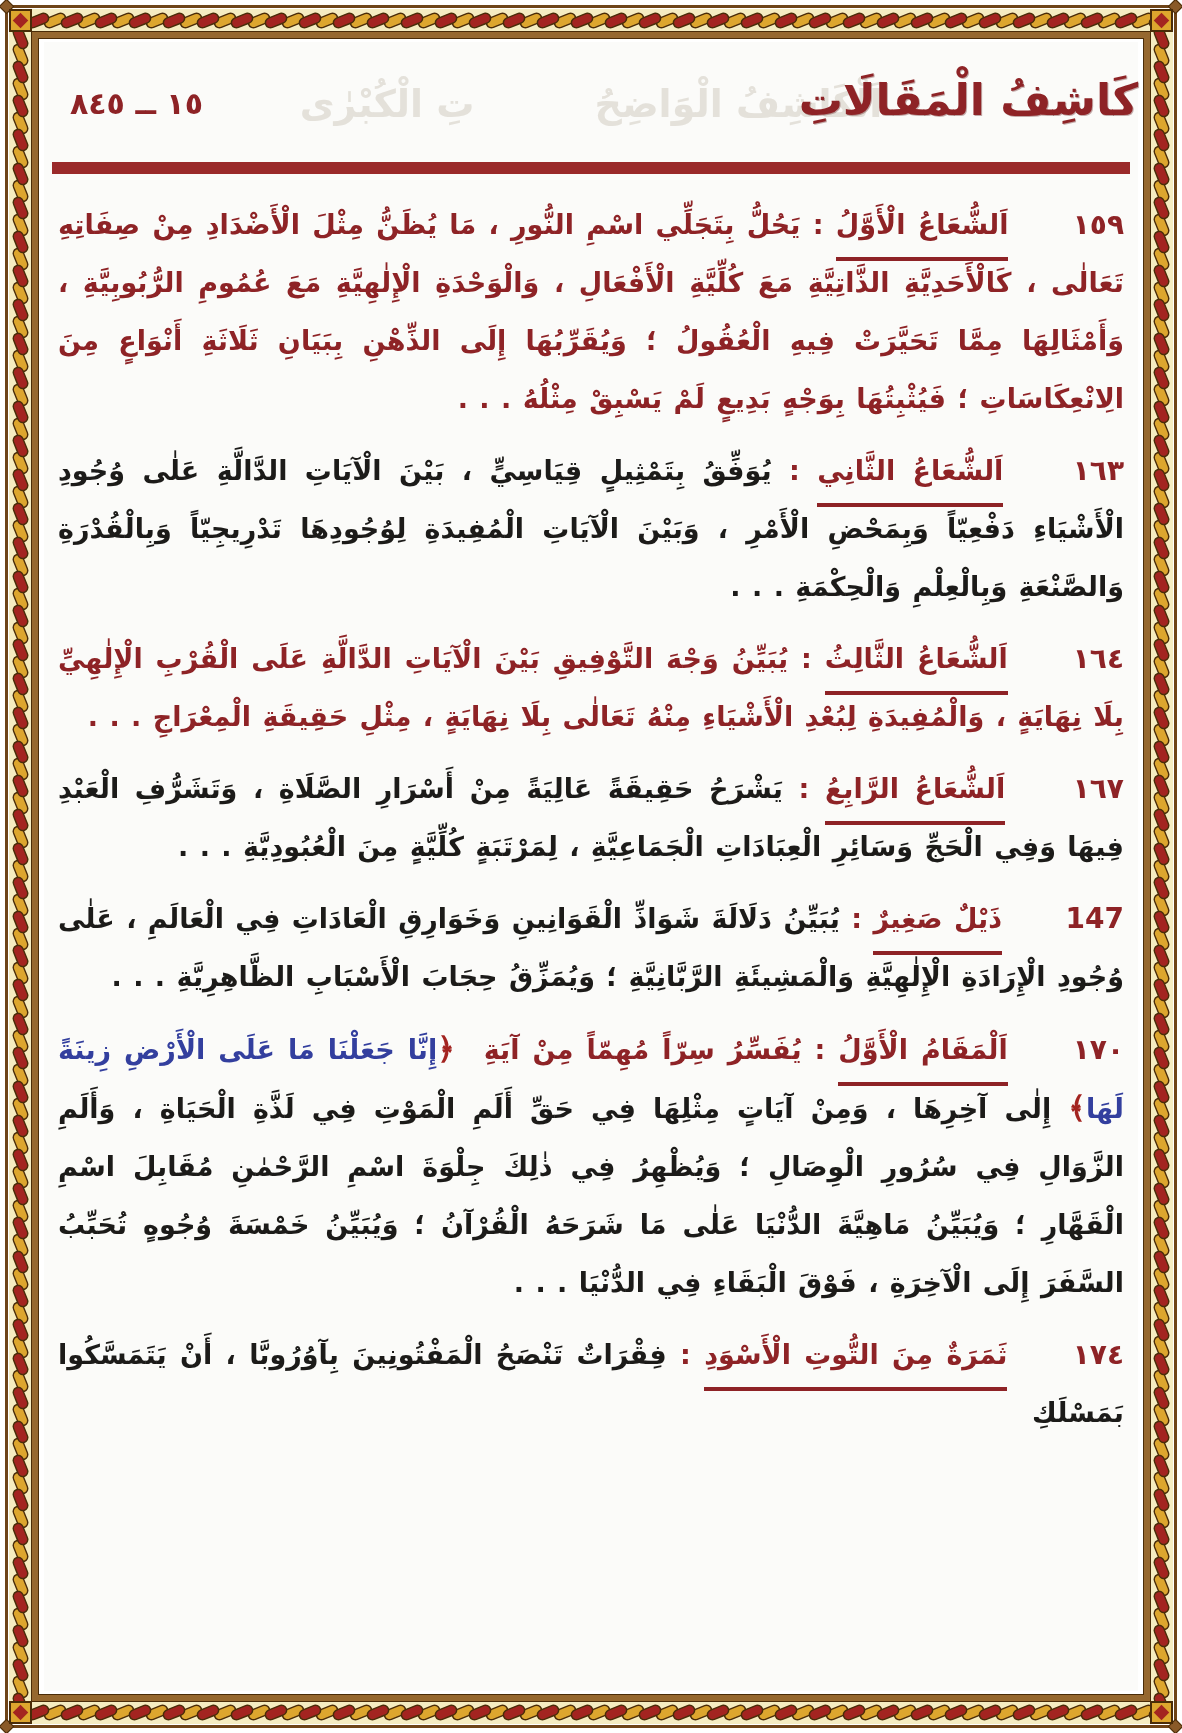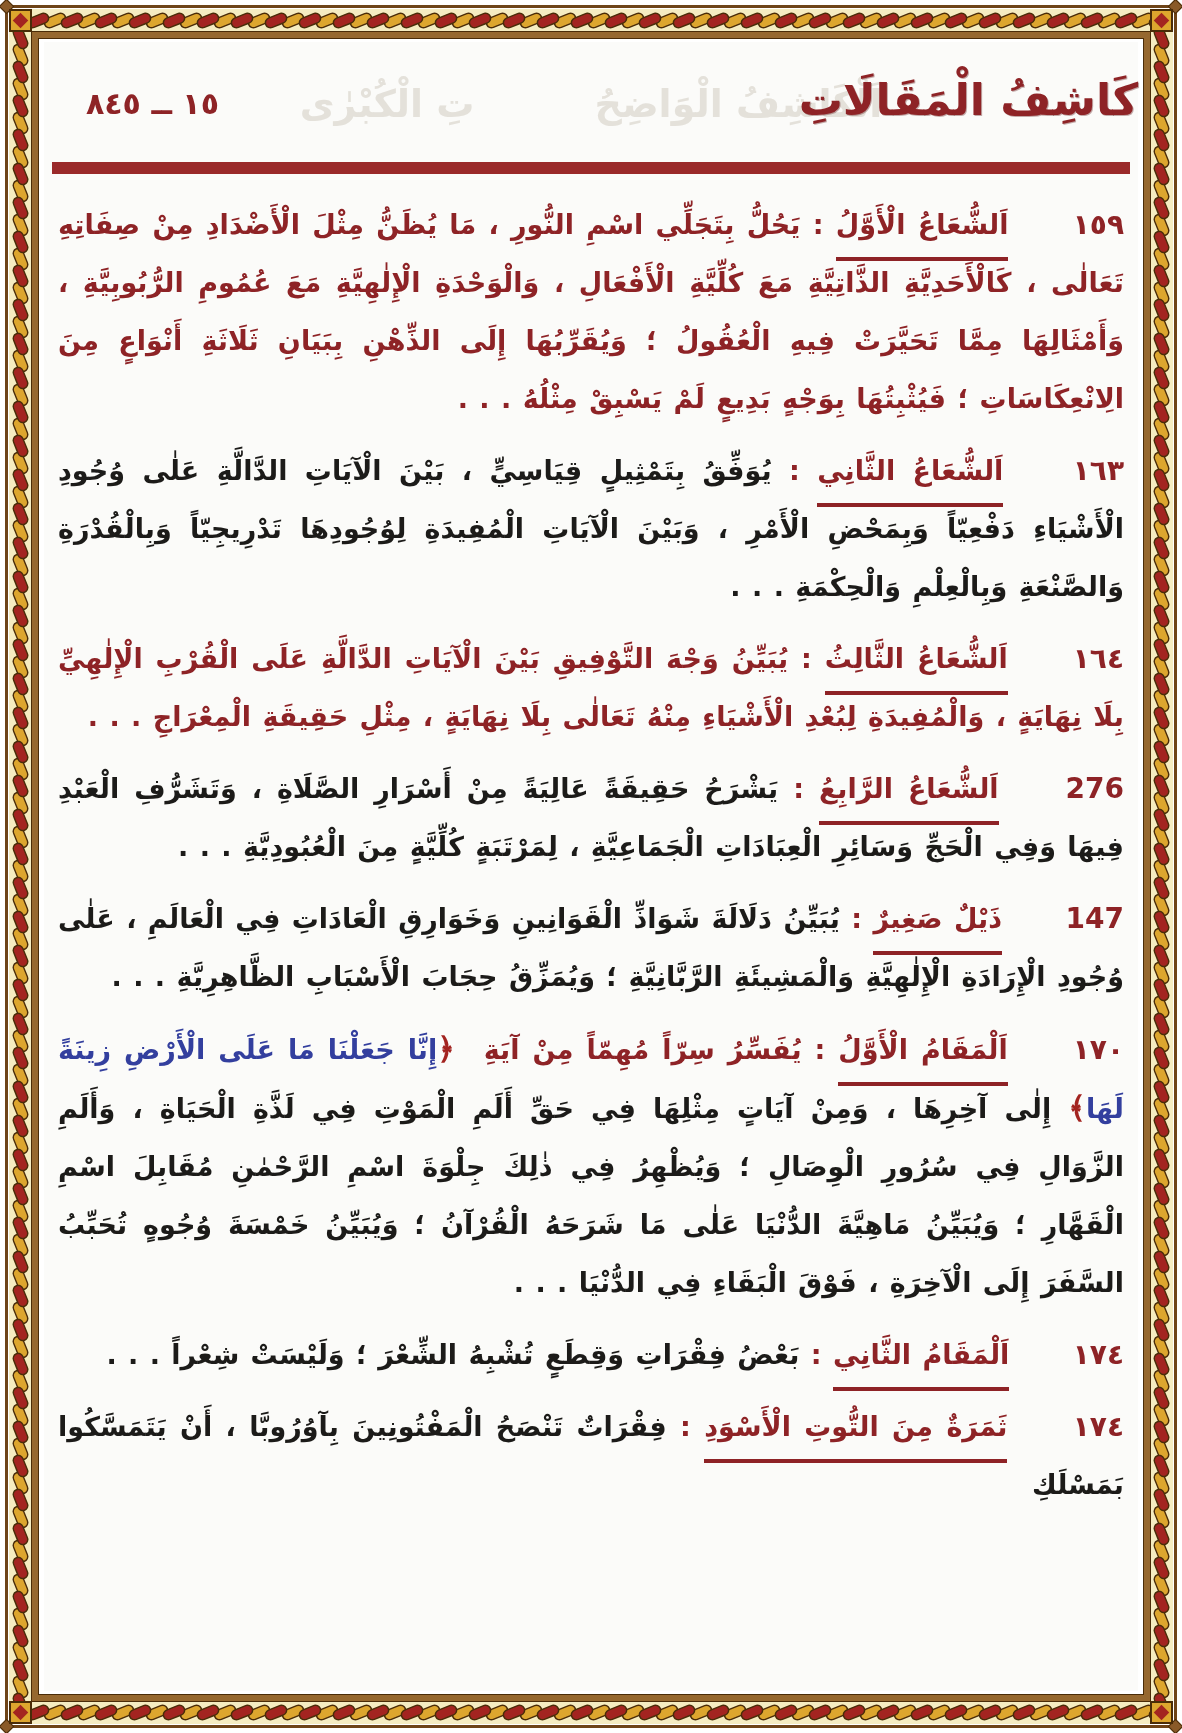--- a/index.html
+++ b/index.html
@@ -37,21 +37,21 @@
   .frame-inner{position:absolute;inset:32px;border:6px solid var(--frame-brown);
     box-shadow:0 0 0 1px var(--frame-dark), inset 0 0 0 1px var(--frame-dark);}
 
   
   .content{position:absolute;inset:42px 44px;background:var(--paper);direction:rtl;}
   .header{position:relative;height:114px;}
   .watermark{position:absolute;top:40px;left:0;right:0;display:flex;justify-content:center;gap:120px;
     color:var(--ghost);font-size:38px;font-weight:bold;z-index:0;white-space:nowrap;}
   .page-title{position:absolute;top:32px;left:0;right:0;text-align:right;color:var(--red);
     font-size:44px;font-weight:bold;z-index:1;text-shadow:1px 1px 0 rgba(90,16,18,.35);}
-  .page-ref{position:absolute;top:44px;left:42px;color:var(--red);font-size:30px;font-weight:bold;z-index:2;direction:rtl;}
+  .page-ref{position:absolute;top:44px;left:26px;color:var(--red);font-size:30px;font-weight:bold;z-index:2;direction:rtl;}
   .rule{margin:6px 8px 0 8px;height:4px;border-top:5px solid var(--rule-red);border-bottom:7px solid var(--rule-red);}
 
   .entries{padding:22px 14px 0 14px;}
   .entry{font-size:27px;font-weight:bold;line-height:58px;color:var(--ink);
     text-align:justify;margin-bottom:14px;word-spacing:2px;}
   .entry .num{color:var(--red);font-size:28px;margin-left:52px;}
   .entry .hd{color:var(--red);border-bottom:4px solid var(--red);padding-bottom:17px;}
   .entry .cl{color:var(--red);}
   .entry[data-tone="red"] .bd{color:var(--red);margin-top:26px;}
   .entry[data-tone="black"] .bd{color:var(--ink);}
@@ -157,45 +157,40 @@
         <span class="bd">يُوَفِّقُ بِتَمْثِيلٍ قِيَاسِيٍّ ، بَيْنَ الْآيَاتِ الدَّالَّةِ عَلٰى وُجُودِ الْأَشْيَاءِ دَفْعِيّاً وَبِمَحْضِ الْأَمْرِ ، وَبَيْنَ الْآيَاتِ الْمُفِيدَةِ لِوُجُودِهَا تَدْرِيجِيّاً وَبِالْقُدْرَةِ وَالصَّنْعَةِ وَبِالْعِلْمِ وَالْحِكْمَةِ . . .</span>
       </p>
 
       <p class="entry" data-tone="red">
         <span class="num">١٦٤</span>
         <span class="hd">اَلشُّعَاعُ الثَّالِثُ</span><span class="cl"> : </span>
         <span class="bd">يُبَيِّنُ وَجْهَ التَّوْفِيقِ بَيْنَ الْآيَاتِ الدَّالَّةِ عَلَى الْقُرْبِ الْإِلٰهِيِّ بِلَا نِهَايَةٍ ، وَالْمُفِيدَةِ لِبُعْدِ الْأَشْيَاءِ مِنْهُ تَعَالٰى بِلَا نِهَايَةٍ ، مِثْلِ حَقِيقَةِ الْمِعْرَاجِ . . .</span>
       </p>
 
       <p class="entry" data-tone="black">
-        <span class="num">276</span>
+        <span class="num">١٦٧</span>
         <span class="hd">اَلشُّعَاعُ الرَّابِعُ</span><span class="cl"> : </span>
         <span class="bd">يَشْرَحُ حَقِيقَةً عَالِيَةً مِنْ أَسْرَارِ الصَّلَاةِ ، وَتَشَرُّفِ الْعَبْدِ فِيهَا وَفِي الْحَجِّ وَسَائِرِ الْعِبَادَاتِ الْجَمَاعِيَّةِ ، لِمَرْتَبَةٍ كُلِّيَّةٍ مِنَ الْعُبُودِيَّةِ . . .</span>
       </p>
 
       <p class="entry" data-tone="black">
         <span class="num">147</span>
         <span class="hd">ذَيْلٌ صَغِيرٌ</span><span class="cl"> : </span>
         <span class="bd">يُبَيِّنُ دَلَالَةَ شَوَاذِّ الْقَوَانِينِ وَخَوَارِقِ الْعَادَاتِ فِي الْعَالَمِ ، عَلٰى وُجُودِ الْإِرَادَةِ الْإِلٰهِيَّةِ وَالْمَشِيئَةِ الرَّبَّانِيَّةِ ؛ وَيُمَزِّقُ حِجَابَ الْأَسْبَابِ الظَّاهِرِيَّةِ . . .</span>
       </p>
 
 
       <p class="entry" data-tone="black">
         <span class="num">١٧٠</span>
         <span class="hd">اَلْمَقَامُ الْأَوَّلُ</span><span class="cl"> : </span>
         <span class="lead">يُفَسِّرُ سِرّاً مُهِمّاً مِنْ آيَةِ</span>
         <span class="bracket">﴿</span><span class="verse">إِنَّا جَعَلْنَا مَا عَلَى الْأَرْضِ زِينَةً لَهَا</span><span class="bracket">﴾</span>
         <span class="bd">إِلٰى آخِرِهَا ، وَمِنْ آيَاتٍ مِثْلِهَا فِي حَقِّ أَلَمِ الْمَوْتِ فِي لَذَّةِ الْحَيَاةِ ، وَأَلَمِ الزَّوَالِ فِي سُرُورِ الْوِصَالِ ؛ وَيُظْهِرُ فِي ذٰلِكَ جِلْوَةَ اسْمِ الرَّحْمٰنِ مُقَابِلَ اسْمِ الْقَهَّارِ ؛ وَيُبَيِّنُ مَاهِيَّةَ الدُّنْيَا عَلٰى مَا شَرَحَهُ الْقُرْآنُ ؛ وَيُبَيِّنُ خَمْسَةَ وُجُوهٍ تُحَبِّبُ السَّفَرَ إِلَى الْآخِرَةِ ، فَوْقَ الْبَقَاءِ فِي الدُّنْيَا . . .</span>
       </p>
 
-      <p class="entry" data-tone="black">
-        <span class="num">١٧٤</span>
-        <span class="hd">اَلْمَقَامُ الثَّانِي</span><span class="cl"> : </span>
-        <span class="bd">بَعْضُ فِقْرَاتِ وَقِطَعٍ تُشْبِهُ الشِّعْرَ ؛ وَلَيْسَتْ شِعْراً . . .</span>
-      </p>
 
       <p class="entry" data-tone="black">
         <span class="num">١٧٤</span>
         <span class="hd">ثَمَرَةٌ مِنَ التُّوتِ الْأَسْوَدِ</span><span class="cl"> : </span>
         <span class="bd">فِقْرَاتٌ تَنْصَحُ الْمَفْتُونِينَ بِآوُرُوبَّا ، أَنْ يَتَمَسَّكُوا بَمَسْلَكِ</span>
       </p>
 
     </div>
   </div>
 </div>

